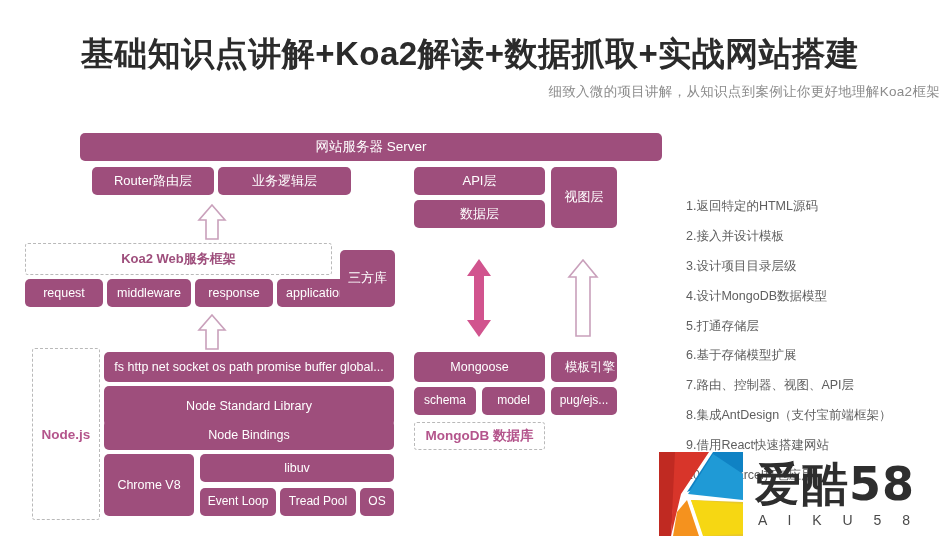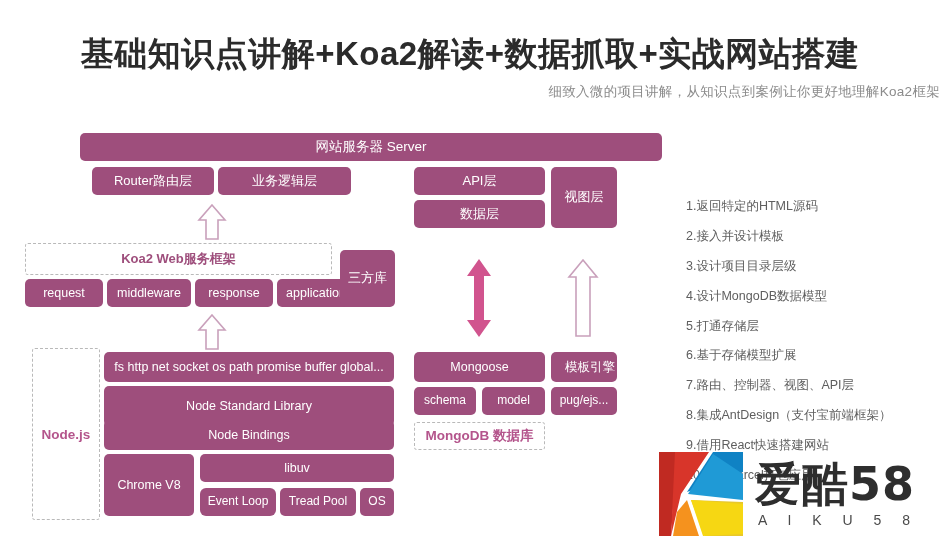--- a/index.html
+++ b/index.html
@@ -186,21 +186,21 @@
   </div>
 
   <div class="dashed nodejs" style="left:32px; top:348px; width:68px; height:172px;">Node.js</div>
 
   <div class="box sm" style="left:104px; top:352px; width:290px; height:30px;">fs http net socket os path promise buffer global...</div>
   <div class="box sm" style="left:104px; top:386px; width:290px; height:40px;">Node Standard Library</div>
   <div class="box sm" style="left:104px; top:420px; width:290px; height:30px;">Node Bindings</div>
 
   <div class="box sm" style="left:104px; top:454px; width:90px; height:62px;">Chrome V8</div>
   <div class="box sm" style="left:200px; top:454px; width:194px; height:28px;">libuv</div>
-  <div class="box xs" style="left:200px; top:488px; width:76px; height:28px;border-radius:6px;">Event Loop</div>
+  <div class="box xs" style="left:200px; top:488px; width:76px; height:28px;">Event Loop</div>
   <div class="box xs" style="left:280px; top:488px; width:76px; height:28px;">Tread Pool</div>
   <div class="box xs" style="left:360px; top:488px; width:34px; height:28px;">OS</div>
 
   <div class="box sm" style="left:414px; top:352px; width:131px; height:30px;">Mongoose</div>
   <div class="box sm" style="left:551px; top:352px; width:66px; height:30px;padding-left:12px;">模板引擎</div>
 
   <div class="box xs" style="left:414px; top:387px; width:62px; height:28px;">schema</div>
   <div class="box xs" style="left:482px; top:387px; width:63px; height:28px;">model</div>
   <div class="box xs" style="left:551px; top:387px; width:66px; height:28px;">pug/ejs...</div>
 

